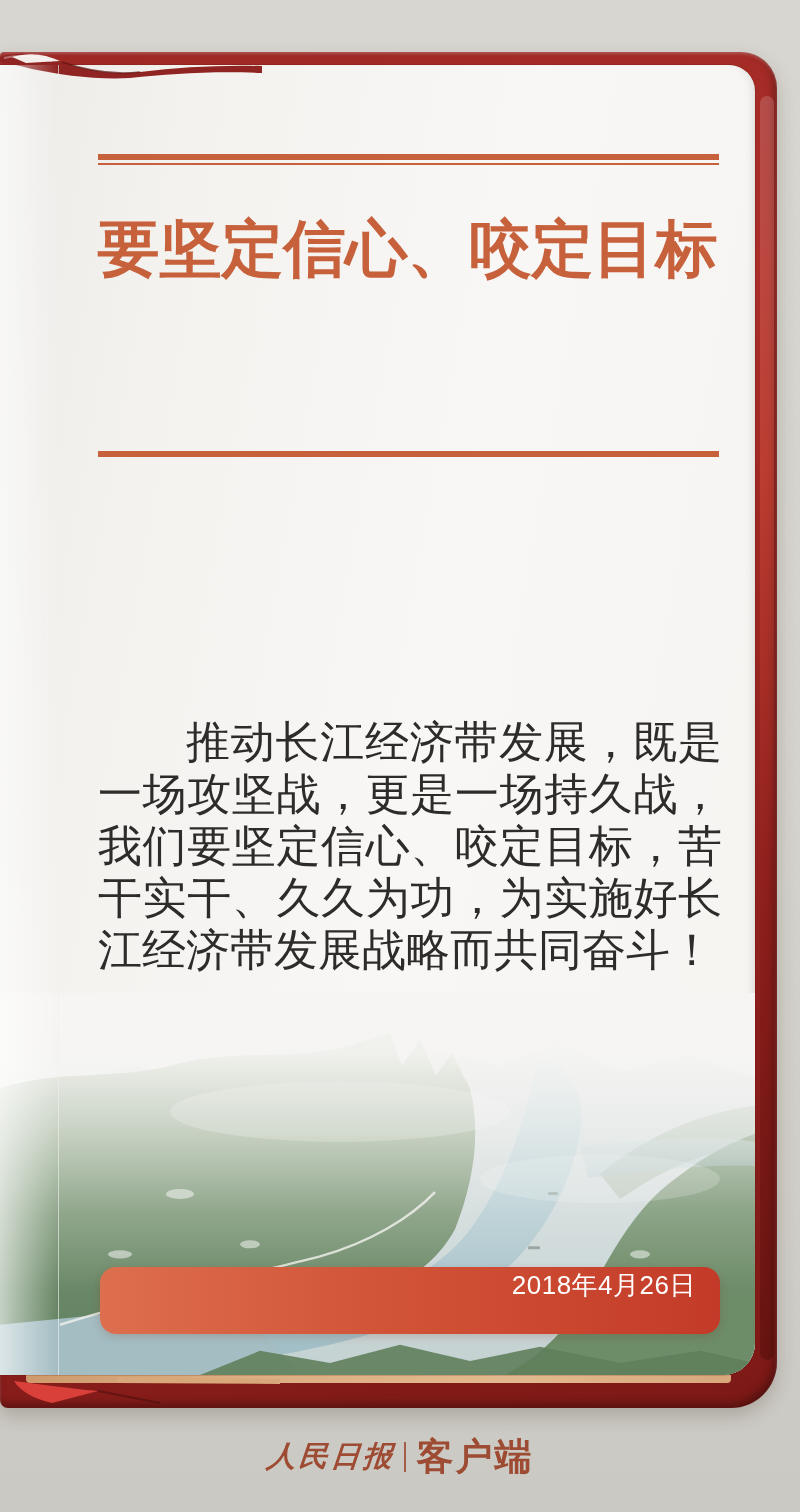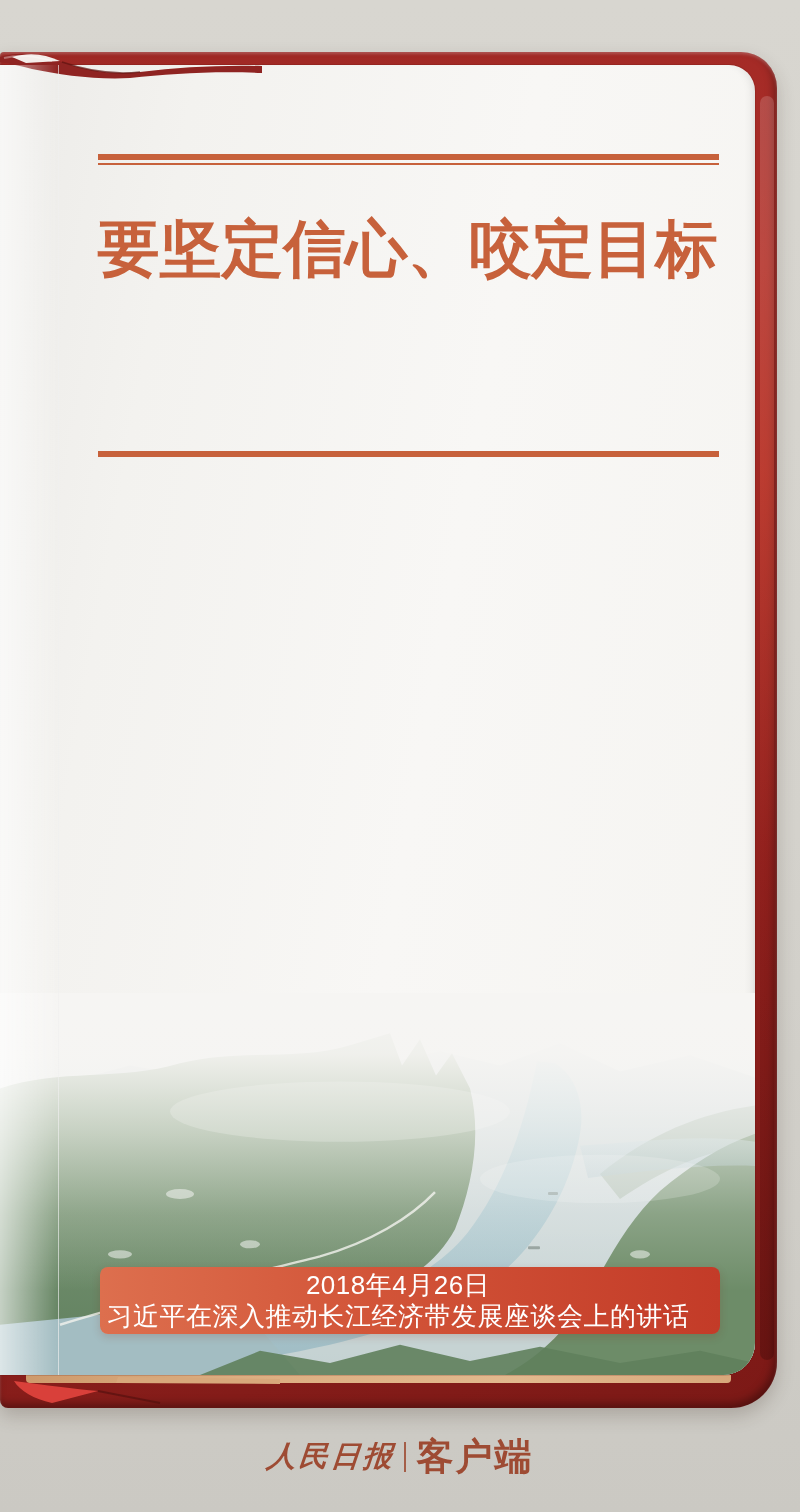--- a/index.html
+++ b/index.html
@@ -65,24 +65,24 @@
   
   .photo{position:absolute;left:0;right:0;bottom:0;height:382px;z-index:1;}
   .photo svg{position:absolute;inset:0;width:100%;height:100%;}
   .photo-fade{
     position:absolute;inset:0;pointer-events:none;
     background:linear-gradient(180deg,#F6F5F3 0%,rgba(246,245,243,.94) 16%,rgba(246,245,243,.62) 36%,rgba(246,245,243,.22) 58%,rgba(246,245,243,0) 78%);
   }
   
   .badge{
     position:absolute;left:100px;top:1202px;width:620px;height:67px;z-index:5;
-    box-sizing:border-box;border-radius:8px;
+    box-sizing:border-box;border-radius:16px;
     background:linear-gradient(90deg,#DD6F4E 0%,#D25438 45%,#C33B28 100%);
     box-shadow:0 3px 8px rgba(120,40,20,.18);
-    text-align:center;padding:3px 24px 0 0;color:#FFFFFF;
+    text-align:right;padding:3px 24px 0 0;color:#FFFFFF;
   }
   .badge .line{font-size:26px;line-height:31px;letter-spacing:.5px;font-weight:500;}
   
   .curl-top{position:absolute;left:0;top:-7px;width:262px;height:34px;}
   .curl-bottom{position:absolute;left:0;bottom:-3px;width:280px;height:38px;}
   
   .footer{
     position:absolute;left:0;right:0;top:1434px;height:46px;z-index:2;
     display:flex;align-items:center;justify-content:center;
   }
@@ -161,24 +161,24 @@
       </div>
 
       <h1 class="title">
         <span class="line">要坚定信心、咬定目标</span>
       </h1>
 
       <div class="rule rule-bottom">
         <div class="thick"></div>
       </div>
 
+      <p class="quote">推动长江经济带发展，既是一场攻坚战，更是一场持久战，我们要坚定信心、咬定目标，苦干实干、久久为功，为实施好长江经济带发展战略而共同奋斗！</p>
 
       <div class="badge">
         <div class="line">2018年4月26日</div>
-        <div class="line">习近平在深入推动长江经济带发展座谈会上的讲话</div>
       </div>
 
     </div>
 
     <svg class="curl-top" viewBox="0 0 262 34">
       <path d="M0,12 C22,6 40,9 62,17 C88,26 112,30 140,27 C180,22 220,20 262,21 L262,28 C210,26 170,29 130,33 C98,35 60,30 32,24 C16,20 6,18 0,17 Z" fill="#8F2422"></path>
       <path d="M62,17 C88,26 112,30 140,27" stroke="#5E120F" stroke-width="1.5" fill="none" opacity=".7"></path>
       <path d="M12,12 C30,7 45,9 60,16 L26,18 Z" fill="#FAF9F6" opacity=".95"></path>
       <path d="M4,13 C20,9 34,11 52,16" stroke="rgba(255,255,255,.35)" stroke-width="2" fill="none"></path>
     </svg>

